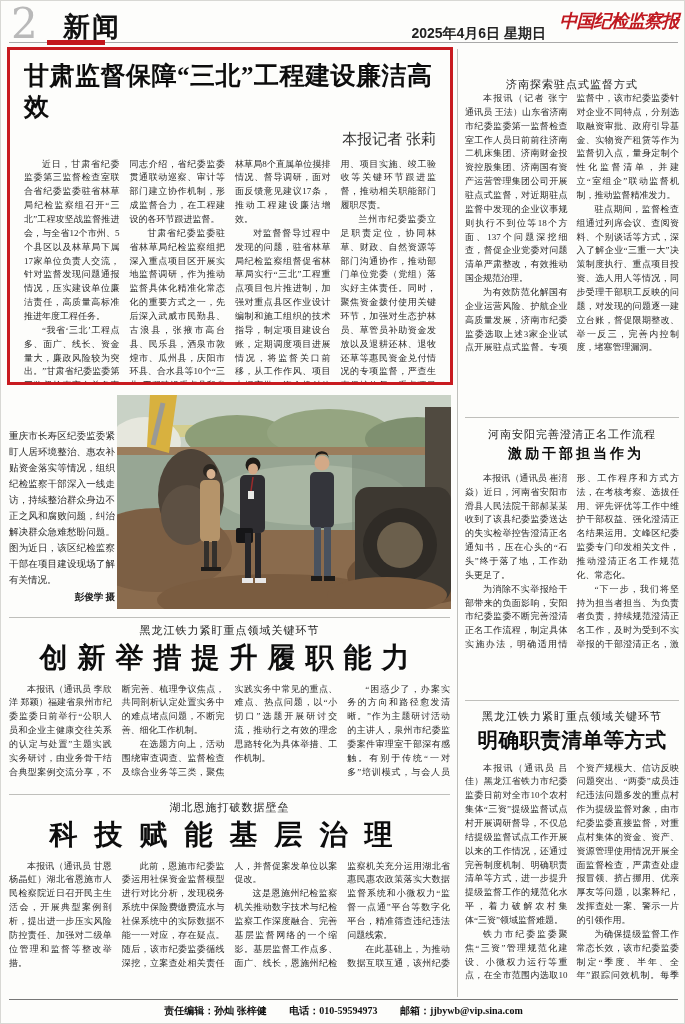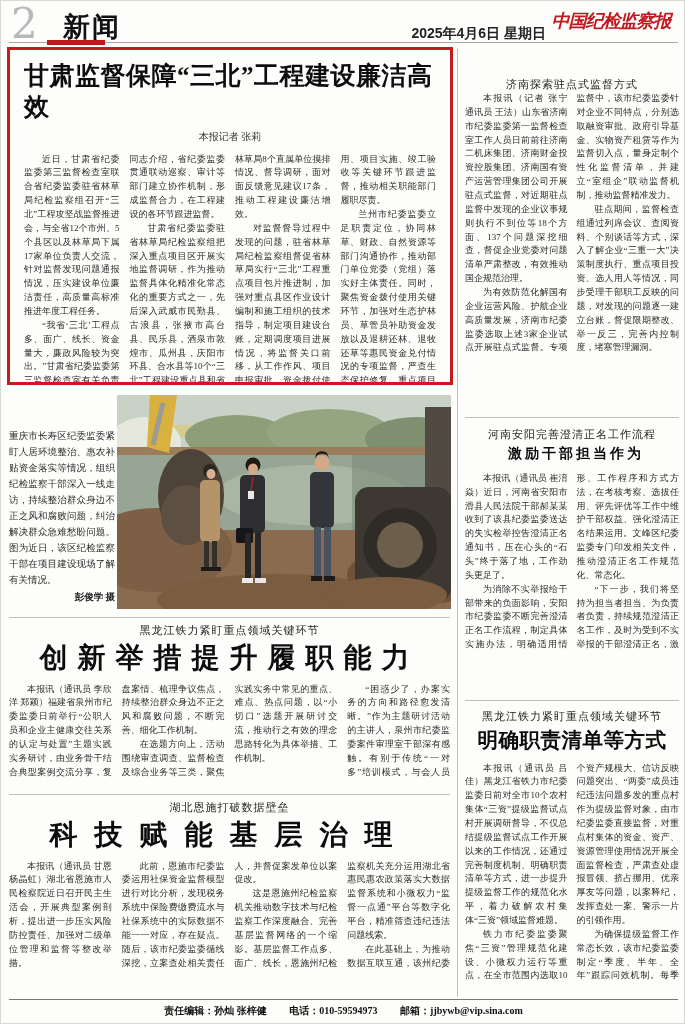--- a/index.html
+++ b/index.html
@@ -10,30 +10,30 @@
 
   
   .pagenum { position:absolute; left:10px; top:2px; font-size:42px; color:#b9b9b9;
              font-family:"DejaVu Serif",serif; font-weight:400; line-height:1; }
   .section { position:absolute; left:62px; top:8px; font-size:27px; font-weight:bold;
              color:#111; letter-spacing:2px; }
   .header-rule { position:absolute; left:8px; top:41px; width:669px; height:1px; background:#a9a9a9; }
   .header-redbar { position:absolute; left:46px; top:39px; width:58px; height:5px; background:#c3161c; }
   .dateline { position:absolute; right:138px; top:24px; font-size:14px; color:#222;
               font-family:Liberation Sans, sans-serif; font-weight:bold; }
-  .masthead { position:absolute; right:10px; top:10px; width:126px; text-align:center;
+  .masthead { position:absolute; right:2px; top:10px; width:126px; text-align:center;
               font-size:18px; font-weight:bold; font-style:italic; color:#c01920;
               letter-spacing:-1px; line-height:1.2; }
 
   
   .lead-box { position:absolute; left:6px; top:46px; width:446px; height:338px;
               border:3px solid #c81b20; padding:10px 14px 8px 14px; overflow:hidden; }
   .lead-headline { text-align:left; font-size:25px; font-weight:bold; color:#0d0d0d;
                    letter-spacing:0.5px; line-height:1.25; }
-  .lead-byline { text-align:center; font-size:10px; color:#333; margin:7px 0 9px 0; }
+  .lead-byline { text-align:right; font-size:15px; color:#333; margin:7px 0 9px 0; }
   .cols4 { column-count:4; column-gap:10px; font-size:9px; line-height:1.54;
            text-align:justify; color:#2a2a2a; overflow:hidden; }
   .cols2 { column-count:2; column-gap:9px; font-size:9px; line-height:1.54;
            text-align:justify; color:#2a2a2a; overflow:hidden; }
   .cols4 p, .cols2 p, .caption-text p { text-indent:2em; margin:0; }
   .lead-body { height:246px; }
 
   
   .caption-block { position:absolute; left:8px; top:428px; width:106px; height:180px; overflow:hidden; }
   .caption-text { font-size:9.5px; line-height:1.68; text-align:justify; color:#2a2a2a; }
@@ -157,21 +157,21 @@
       <rect x="194" y="181" width="11" height="5" fill="#1d1b19"></rect>
       <rect x="207" y="181" width="11" height="5" fill="#1d1b19"></rect>
     </svg>
   </div>
 
   <div class="hairline" style="left:8px; top:616px; width:441px;"></div>
   <div class="art-quanzhou">
     <div class="kicker">黑龙江铁力紧盯重点领域关键环节</div>
     <div class="hl-left">创新举措提升履职能力</div>
     <div class="cols4 body">
-        <p>本报讯（通讯员 李欣洋 郑颖）福建省泉州市纪委监委日前举行“公职人员和企业主健康交往关系的认定与处置”主题实践实务研讨，由业务骨干结合典型案例交流分享，复盘案情、梳理争议焦点，持续整治群众身边不正之风和腐败问题，不断完善、细化工作机制。</p>
+        <p>本报讯（通讯员 李欣洋 郑颖）福建省泉州市纪委监委日前举行“公职人员和企业主健康交往关系的认定与处置”主题实践实务研讨，由业务骨干结合典型案例交流分享，不断完善、梳理争议焦点，共同剖析认定处置实务中的难点堵点问题，不断完善、细化工作机制。</p>
         <p>在选题方向上，活动围绕审查调查、监督检查及综合业务等三类，聚焦实践实务中常见的重点、难点、热点问题，以“小切口”选题开展研讨交流，推动行之有效的理念思路转化为具体举措、工作机制。</p>
         <p>“困惑少了，办案实务的方向和路径愈发清晰。”作为主题研讨活动的主讲人，泉州市纪委监委案件审理室干部深有感触。有别于传统“一对多”培训模式，与会人员在“N对N”的“头脑风暴”中各抒己见、集思广益、答疑解惑，更深入地交流互鉴。</p>
       </div>
   </div>
 
   <div class="hairline" style="left:8px; top:793px; width:441px;"></div>
   <div class="art-enshi">
     <div class="kicker">湖北恩施打破数据壁垒</div>
     <div class="hl-left">科技赋能基层治理</div>
     <div class="cols4 body">

